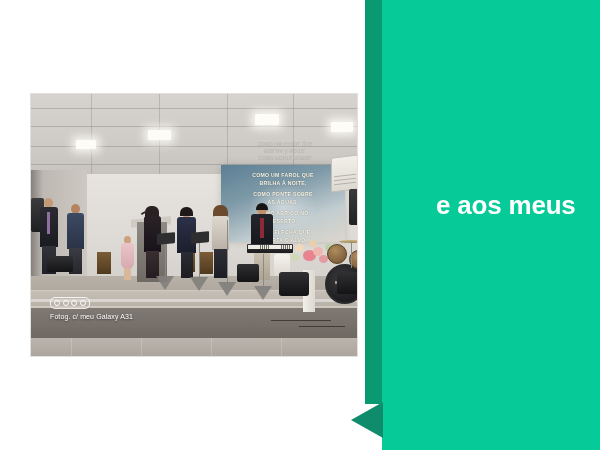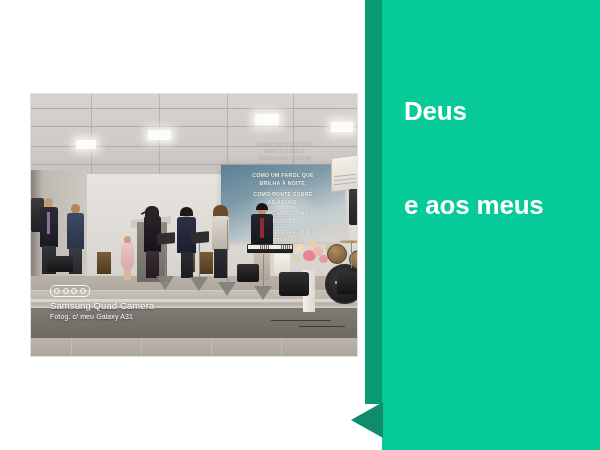--- a/index.html
+++ b/index.html
@@ -56,20 +56,21 @@
   }
   #headline-1 {
     top: 96px;
     font-size: 26px;
     line-height: 30px;
   }
   #headline-2 {
     top: 189px;
     font-size: 26px;
     line-height: 33px;
+    margin-left: 32px;
   }
   .text-line { display: block; white-space: nowrap; }
 
   
   #photo {
     position: absolute;
     left: 30px;
     top: 93px;
     width: 328px;
     height: 264px;
@@ -451,31 +452,29 @@
       <div class="cable" style="left:240px; top:226px; width:60px;"></div>
       <div class="cable" style="left:268px; top:232px; width:46px;"></div>
 
       <div class="watermark">
         <div class="wm-badge">
           <span class="wm-dot"></span>
           <span class="wm-dot"></span>
           <span class="wm-dot"></span>
           <span class="wm-dot"></span>
         </div>
-        <div class="wm-title">Samsung Quad Camera</div>
         <div class="wm-sub">Fotog. c/ meu Galaxy A31</div>
       </div>
 
     </div>
   </div>
 
   <div class="green-panel"></div>
   <div class="green-edge"></div>
   <div class="green-fold"></div>
 
   <div class="text-block" id="headline-1">
-    <span class="text-line">Deus</span>
   </div>
   <div class="text-block" id="headline-2">
     <span class="text-line">e aos meus</span>
   </div>
 
 </div>
 
 </body></html>

